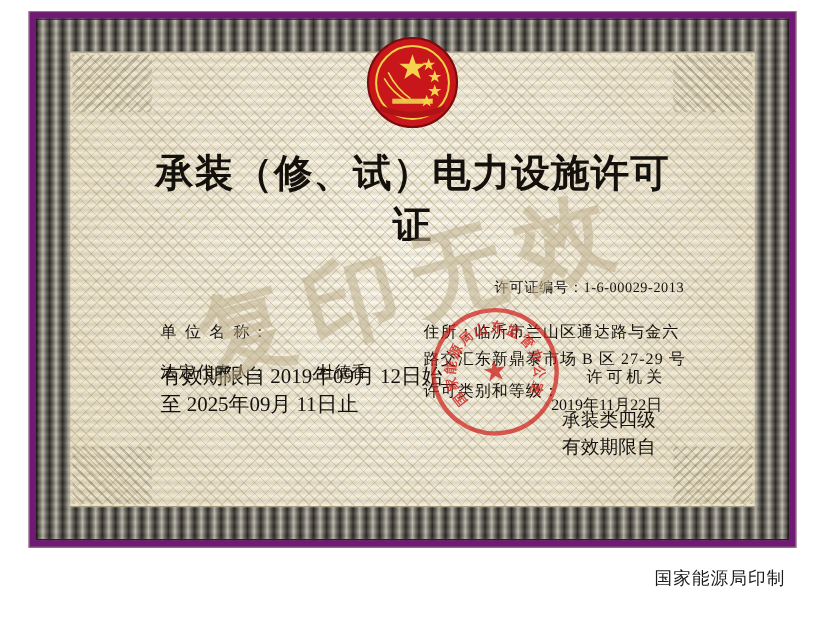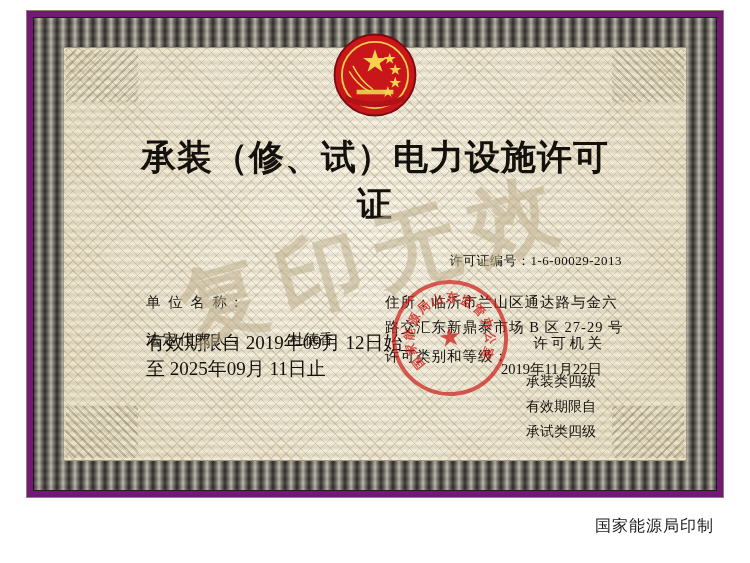--- a/index.html
+++ b/index.html
@@ -88,21 +88,21 @@
     display:flex;
   }
   .col-left{width:52%;padding-left:22px;box-sizing:border-box;}
   .col-right{width:48%;box-sizing:border-box;}
 
   .row{display:flex;font-size:14.5px;color:#14110c;line-height:25px;gap:41px;}
   .lbl{white-space:nowrap;letter-spacing:2px;}
   .val{padding-left:4px;}
 
   .rlabel{font-size:14.5px;color:#14110c;line-height:25px;letter-spacing:1px;}
-  .rval{font-size:14px;color:#14110c;line-height:25px;}
+  .rval{font-size:17px;color:#14110c;line-height:25px;}
   .right-align{text-align:right;padding-right:30px;}
 
   .dates{
     position:absolute;left:22px;bottom:42px;
     font-size:19px;color:#14110c;line-height:26px;
   }
   .authority{
     position:absolute;right:24px;bottom:42px;
     text-align:right;font-size:14.5px;color:#14110c;line-height:26px;
   }
@@ -178,21 +178,20 @@
               </div>
             </div>
 
             <div class="col-right">
               <div class="rlabel">
                 <span>住所：</span><span>临沂市兰山区通达路与金六路交汇东新鼎泰市场 B 区 27-29 号</span>
               </div>
               <div class="rlabel" style="margin-top:4px">许可类别和等级：</div>
               <div class="rval right-align">承装类四级</div>
               <div class="rval right-align">有效期限自</div>
-              <div class="rval right-align">承试类四级</div>
             </div>
           </div>
 
           <div class="dates">
             <div>有效期限自 2019年09月 12日始</div>
             <div>至 2025年09月 11日止</div>
           </div>
 
           <div class="authority">
             <div>许 可 机 关</div>

